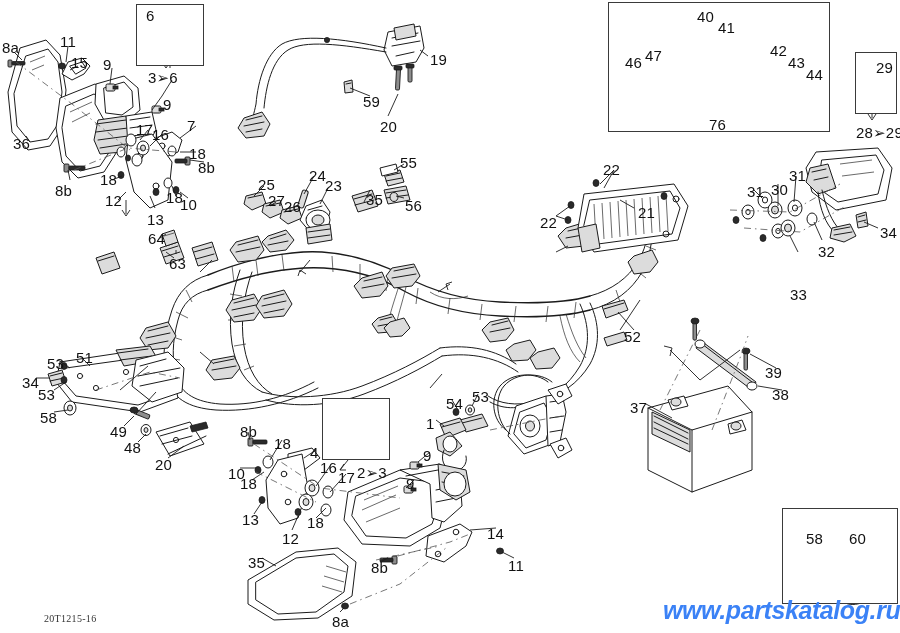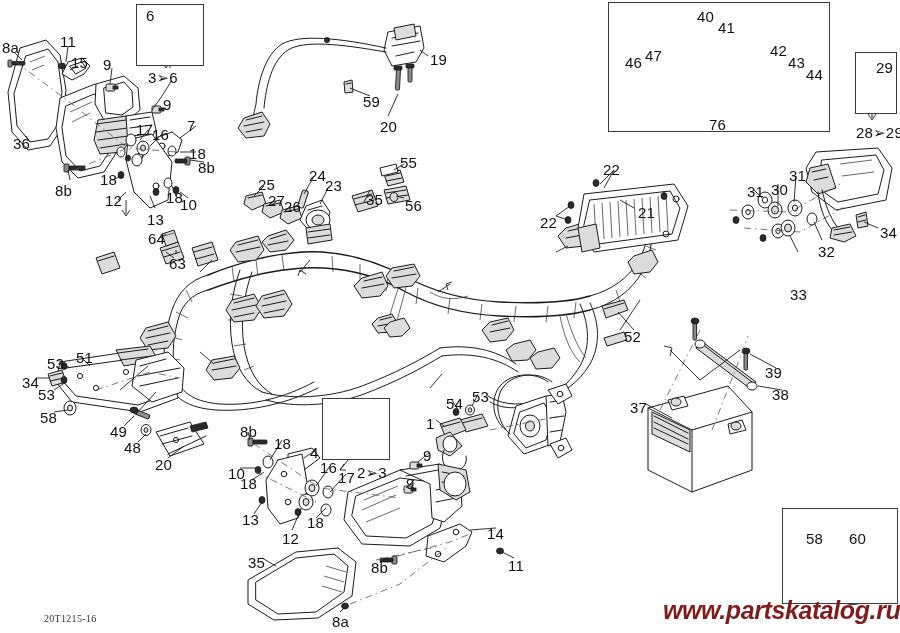--- a/index.html
+++ b/index.html
@@ -14,21 +14,21 @@
 
   
   .inset{position:absolute;border:1px solid #3a3a3a;background:#fff;box-sizing:border-box;}
 
   
   #ver{position:absolute;left:1px;top:613px;font-size:10px;color:#333;
        font-family:Liberation Serif, serif;letter-spacing:.3px;margin-left:43px;}
 
   
   #wm{position:absolute;left:663px;top:596px;font-size:25px;font-weight:bold;
-      font-style:italic;color:#7f1d1d;letter-spacing:-.4px;
+      font-style:italic;color:#3b82f6;letter-spacing:-.4px;
       font-family:"Liberation Sans",sans-serif;white-space:nowrap;}
 
   svg.art{position:absolute;left:0;top:0;width:900px;height:633px;
           pointer-events:none;}
   .st{fill:none;stroke:#1b1b1b;stroke-width:1;stroke-linejoin:round;stroke-linecap:round;}
   .st2{fill:none;stroke:#1b1b1b;stroke-width:1.4;stroke-linejoin:round;stroke-linecap:round;}
   .stt{fill:none;stroke:#2a2a2a;stroke-width:.7;}
   .fillw{fill:#ffffff;stroke:#1b1b1b;stroke-width:1;}
   .fillg{fill:#dcdcdc;stroke:#1b1b1b;stroke-width:1;}
   .filld{fill:#8d8d8d;stroke:#1b1b1b;stroke-width:.9;}

